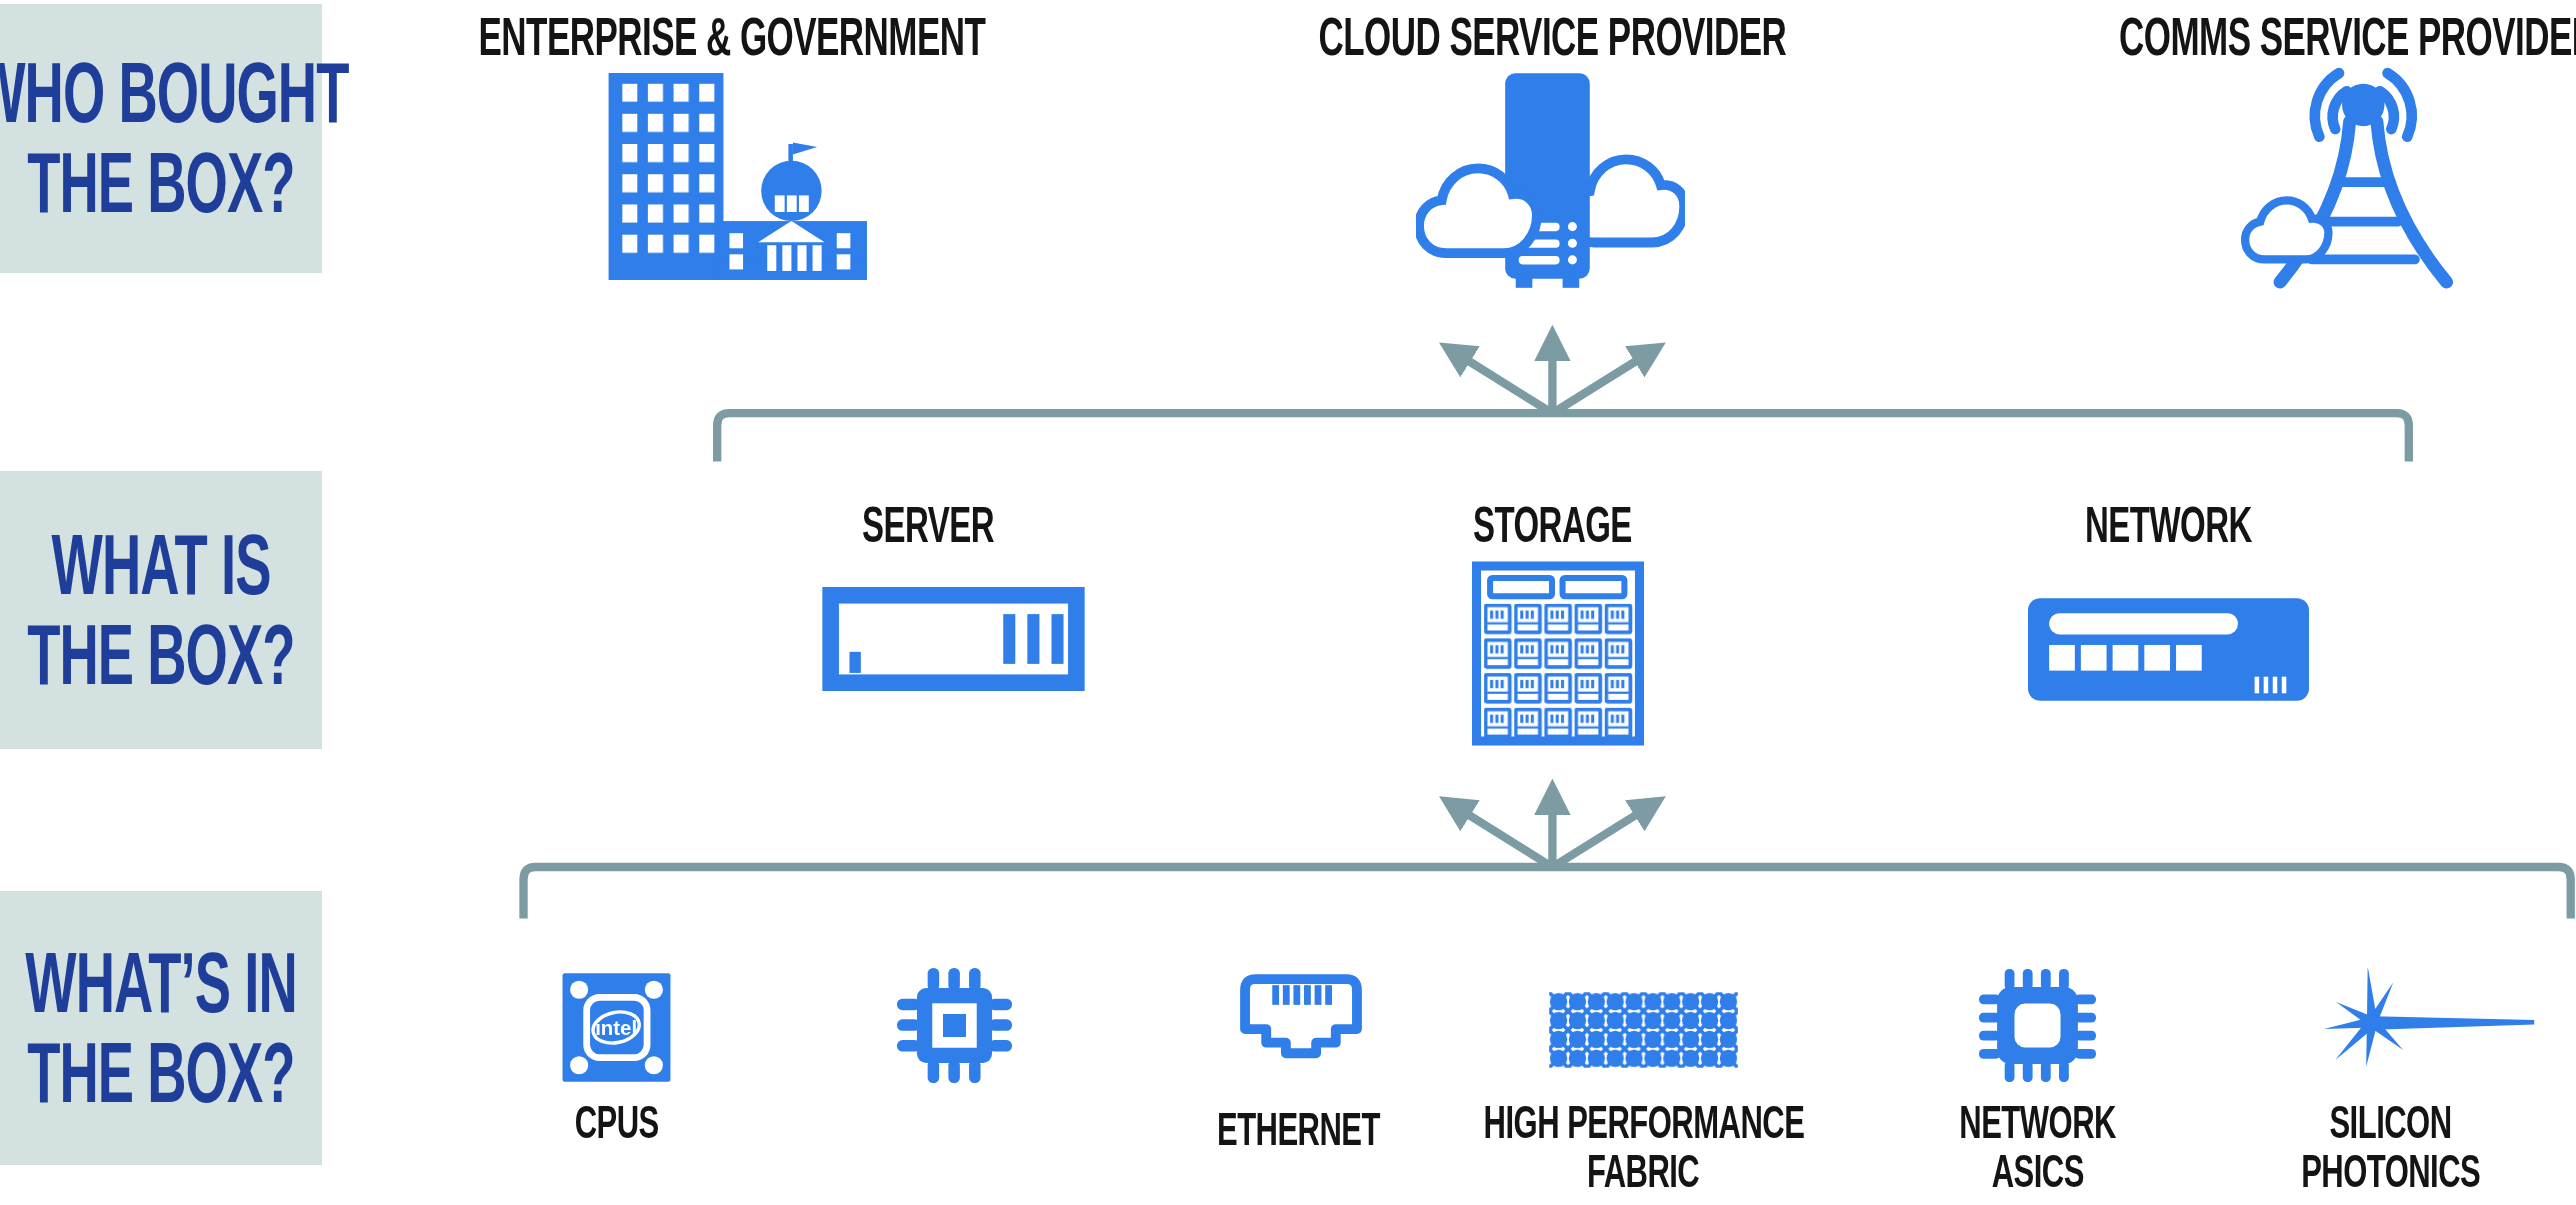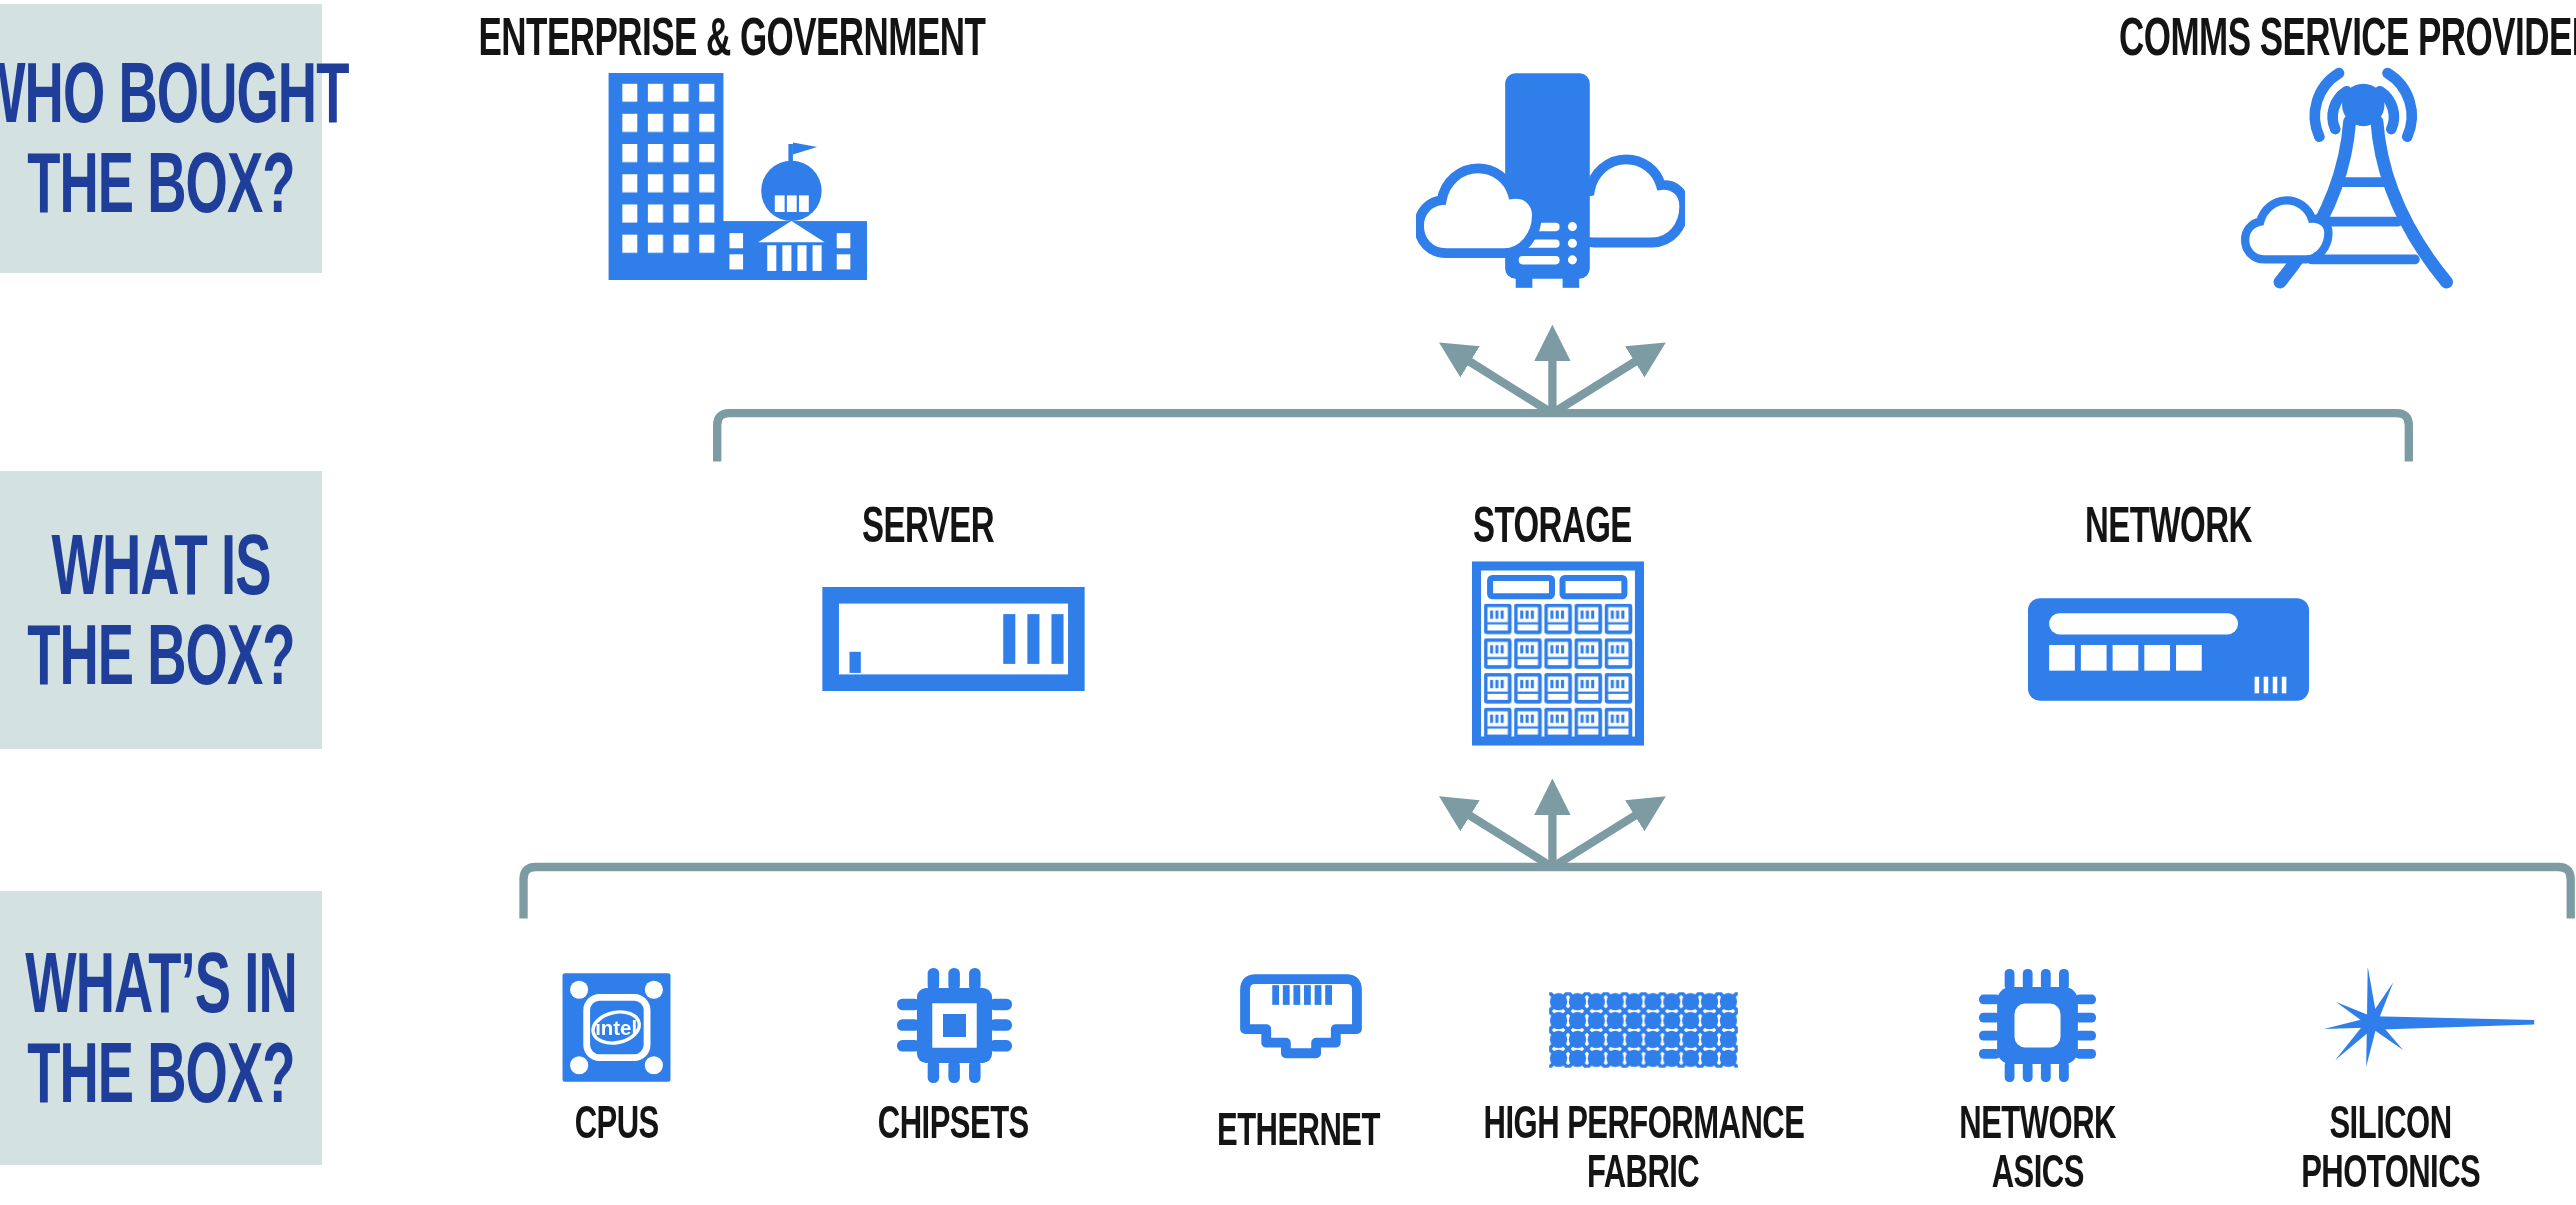--- a/index.html
+++ b/index.html
@@ -62,20 +62,23 @@
       <line x1="2050" y1="545" x2="1930" y2="470" marker-end="url(#ah)"></line>
       <line x1="2054" y1="545" x2="2174" y2="470" marker-end="url(#ah)"></line>
       <line x1="2052" y1="1143" x2="2052" y2="1062" marker-end="url(#ah)"></line>
       <line x1="2050" y1="1145" x2="1930" y2="1070" marker-end="url(#ah)"></line>
       <line x1="2054" y1="1145" x2="2174" y2="1070" marker-end="url(#ah)"></line>
     </g>
   </svg>
 
   <div class="heading h-row1" style="left:278px;top:9px;width:908px;">
     <span class="hline">ENTERPRISE &amp; GOVERNMENT</span>
+  </div>
+  <div class="heading h-row1" style="left:1098px;top:9px;width:908px;">
+    <span class="hline">CLOUD SERVICE PROVIDER</span>
   </div>
   <div class="heading h-row1" style="left:1904px;top:9px;width:908px;">
     <span class="hline">COMMS SERVICE PROVIDER</span>
   </div>
 
   <div class="icon" style="left:601px;top:73px;width:266px;height:207px;">
     <svg viewBox="0 0 352 274">
       <defs>
         <pattern id="winpat" x="28" y="14" width="34" height="40" patternUnits="userSpaceOnUse">
           <rect x="0" y="0" width="20" height="24" fill="#ffffff"></rect>
@@ -289,23 +292,20 @@
         <polygon points="123,67 159,109 113,77"></polygon>
         <polygon points="120,64 333,69 333,75 120,82"></polygon>
         <circle cx="118" cy="72" r="12"></circle>
       </g>
     </svg>
   </div>
 
   <div class="heading h-row3" style="left:314px;top:1098px;width:605px;">
     <span class="hline">CPUS</span>
   </div>
-  <div class="heading h-row3" style="left:651px;top:1098px;width:605px;">
-    <span class="hline">CHIPSETS</span>
-  </div>
   <div class="heading h-row3" style="left:996px;top:1098px;width:605px;margin-top:7px;">
     <span class="hline">ETHERNET</span>
   </div>
   <div class="heading h-row3" style="left:1341px;top:1098px;width:605px;">
     <span class="hline">HIGH PERFORMANCE</span>
     <span class="hline">FABRIC</span>
   </div>
   <div class="heading h-row3" style="left:1735px;top:1098px;width:605px;">
     <span class="hline">NETWORK</span>
     <span class="hline">ASICS</span>

